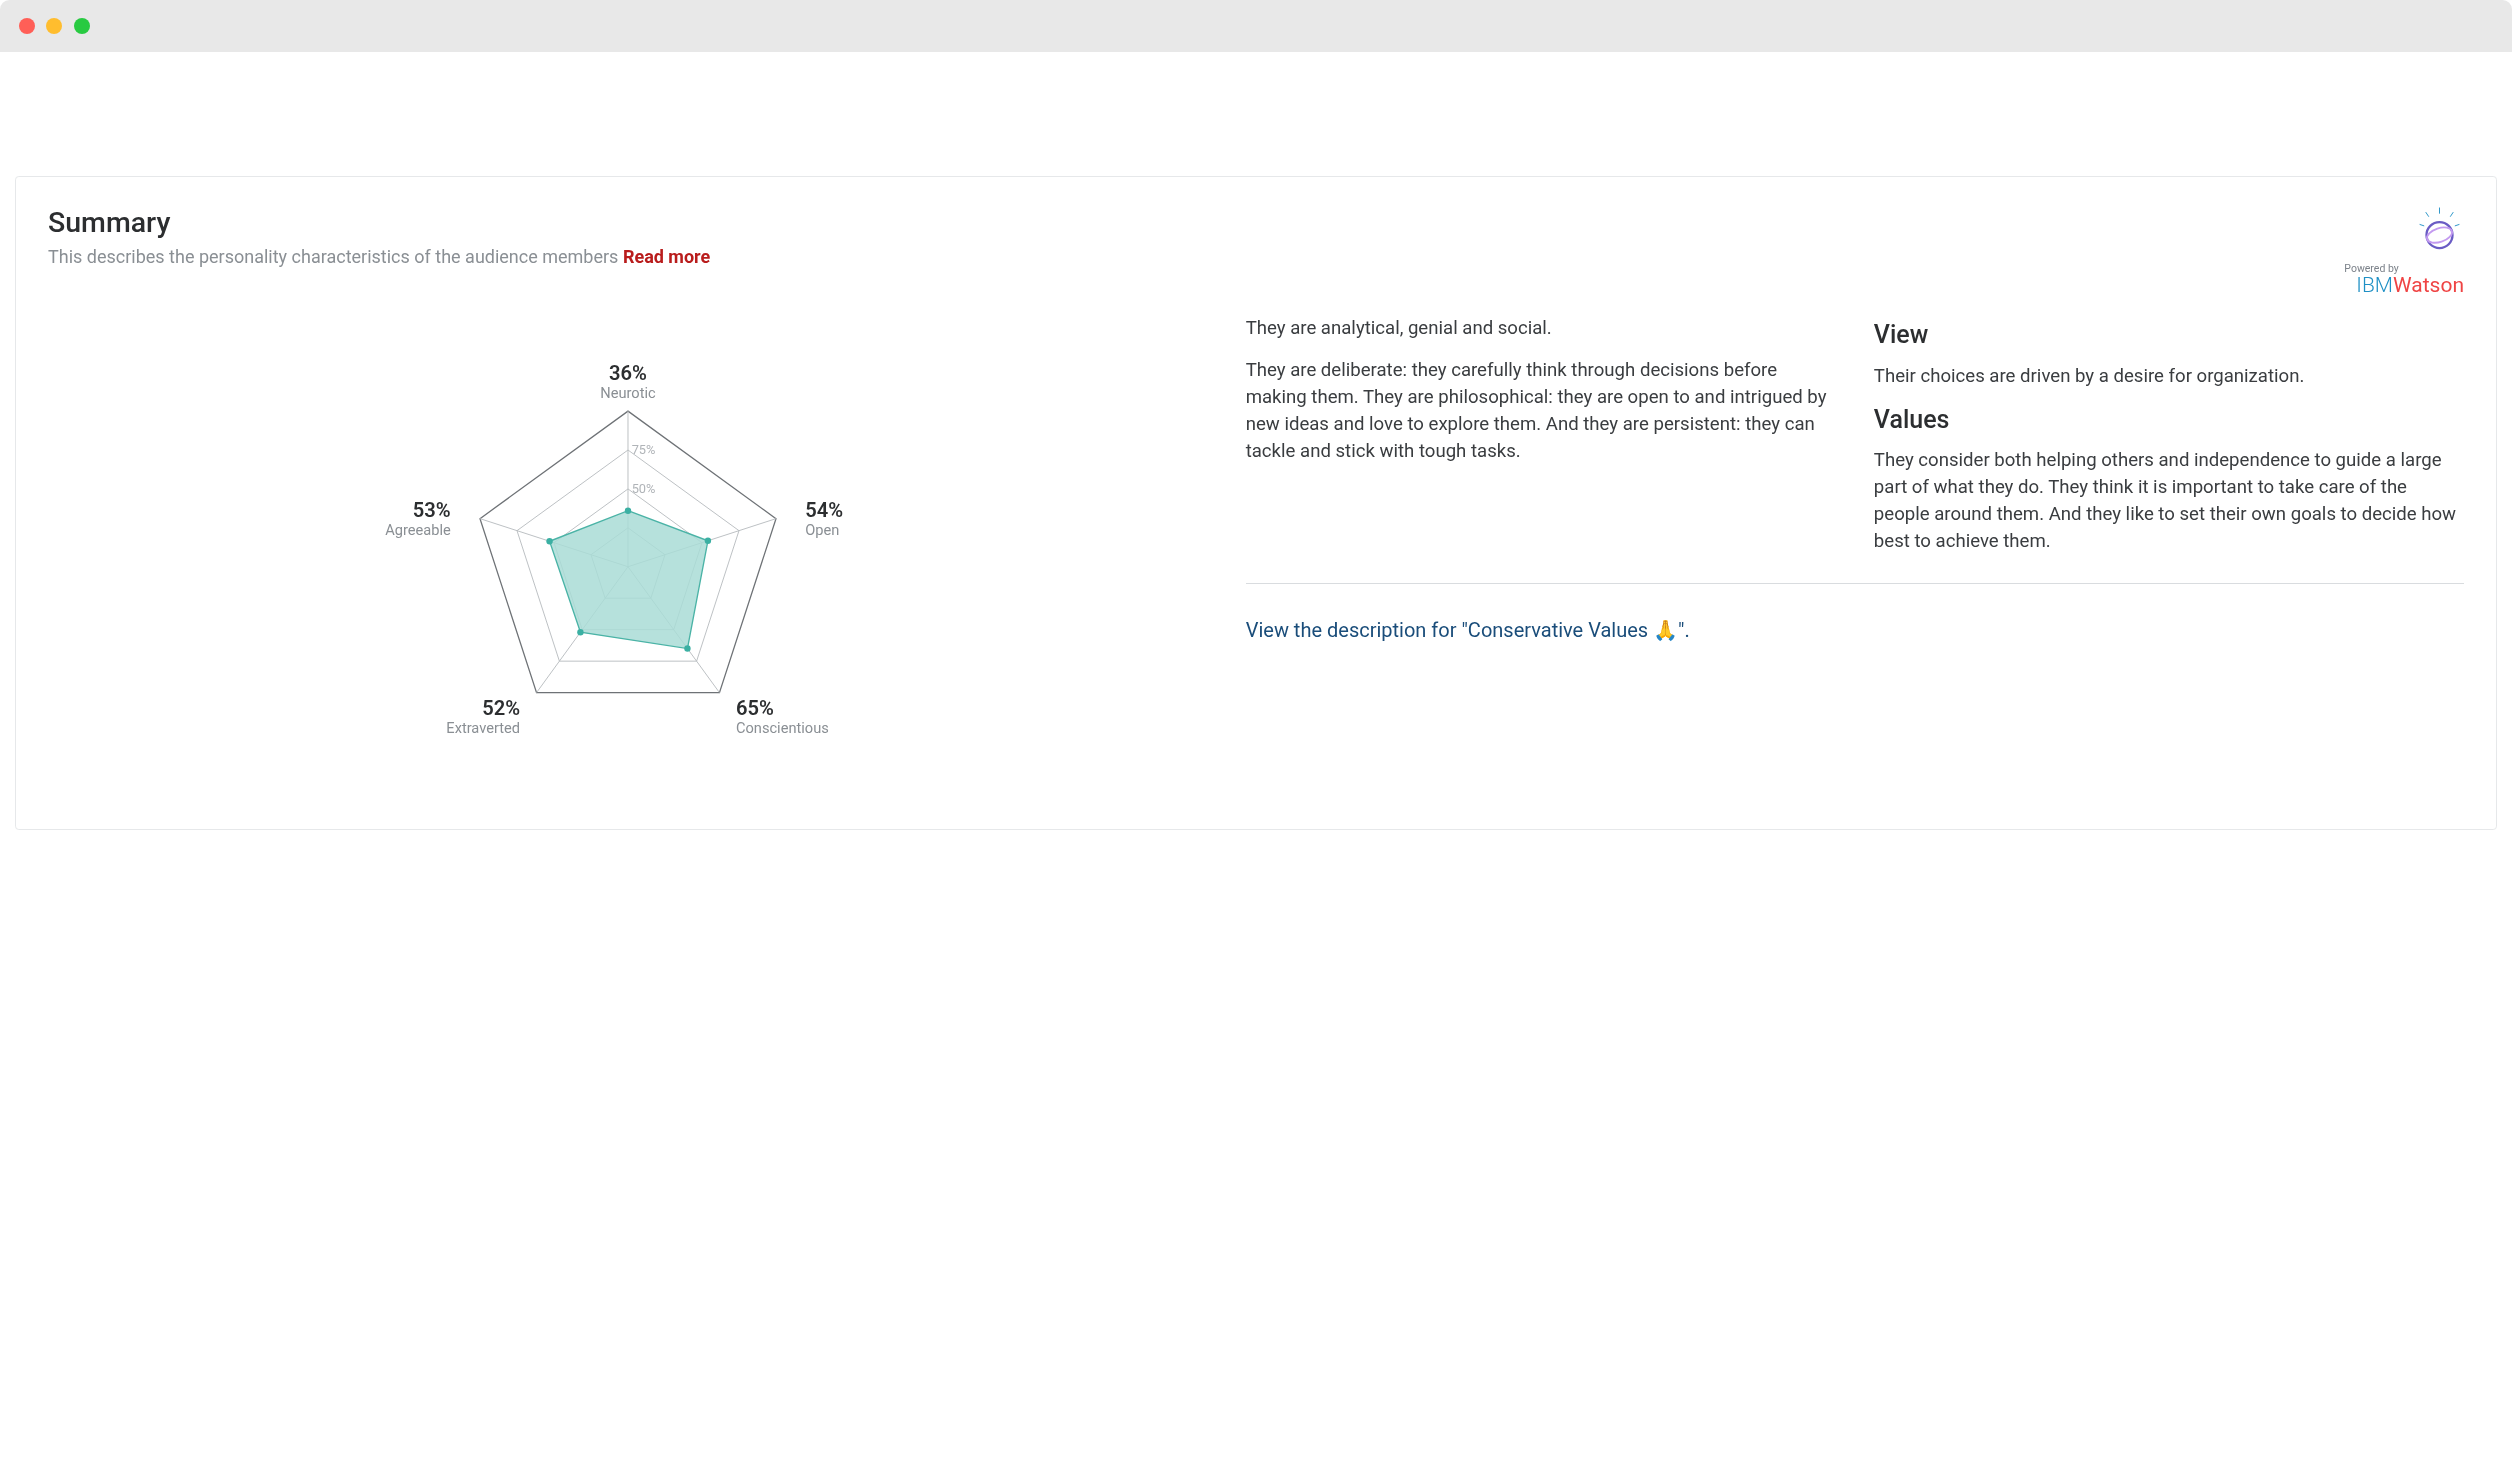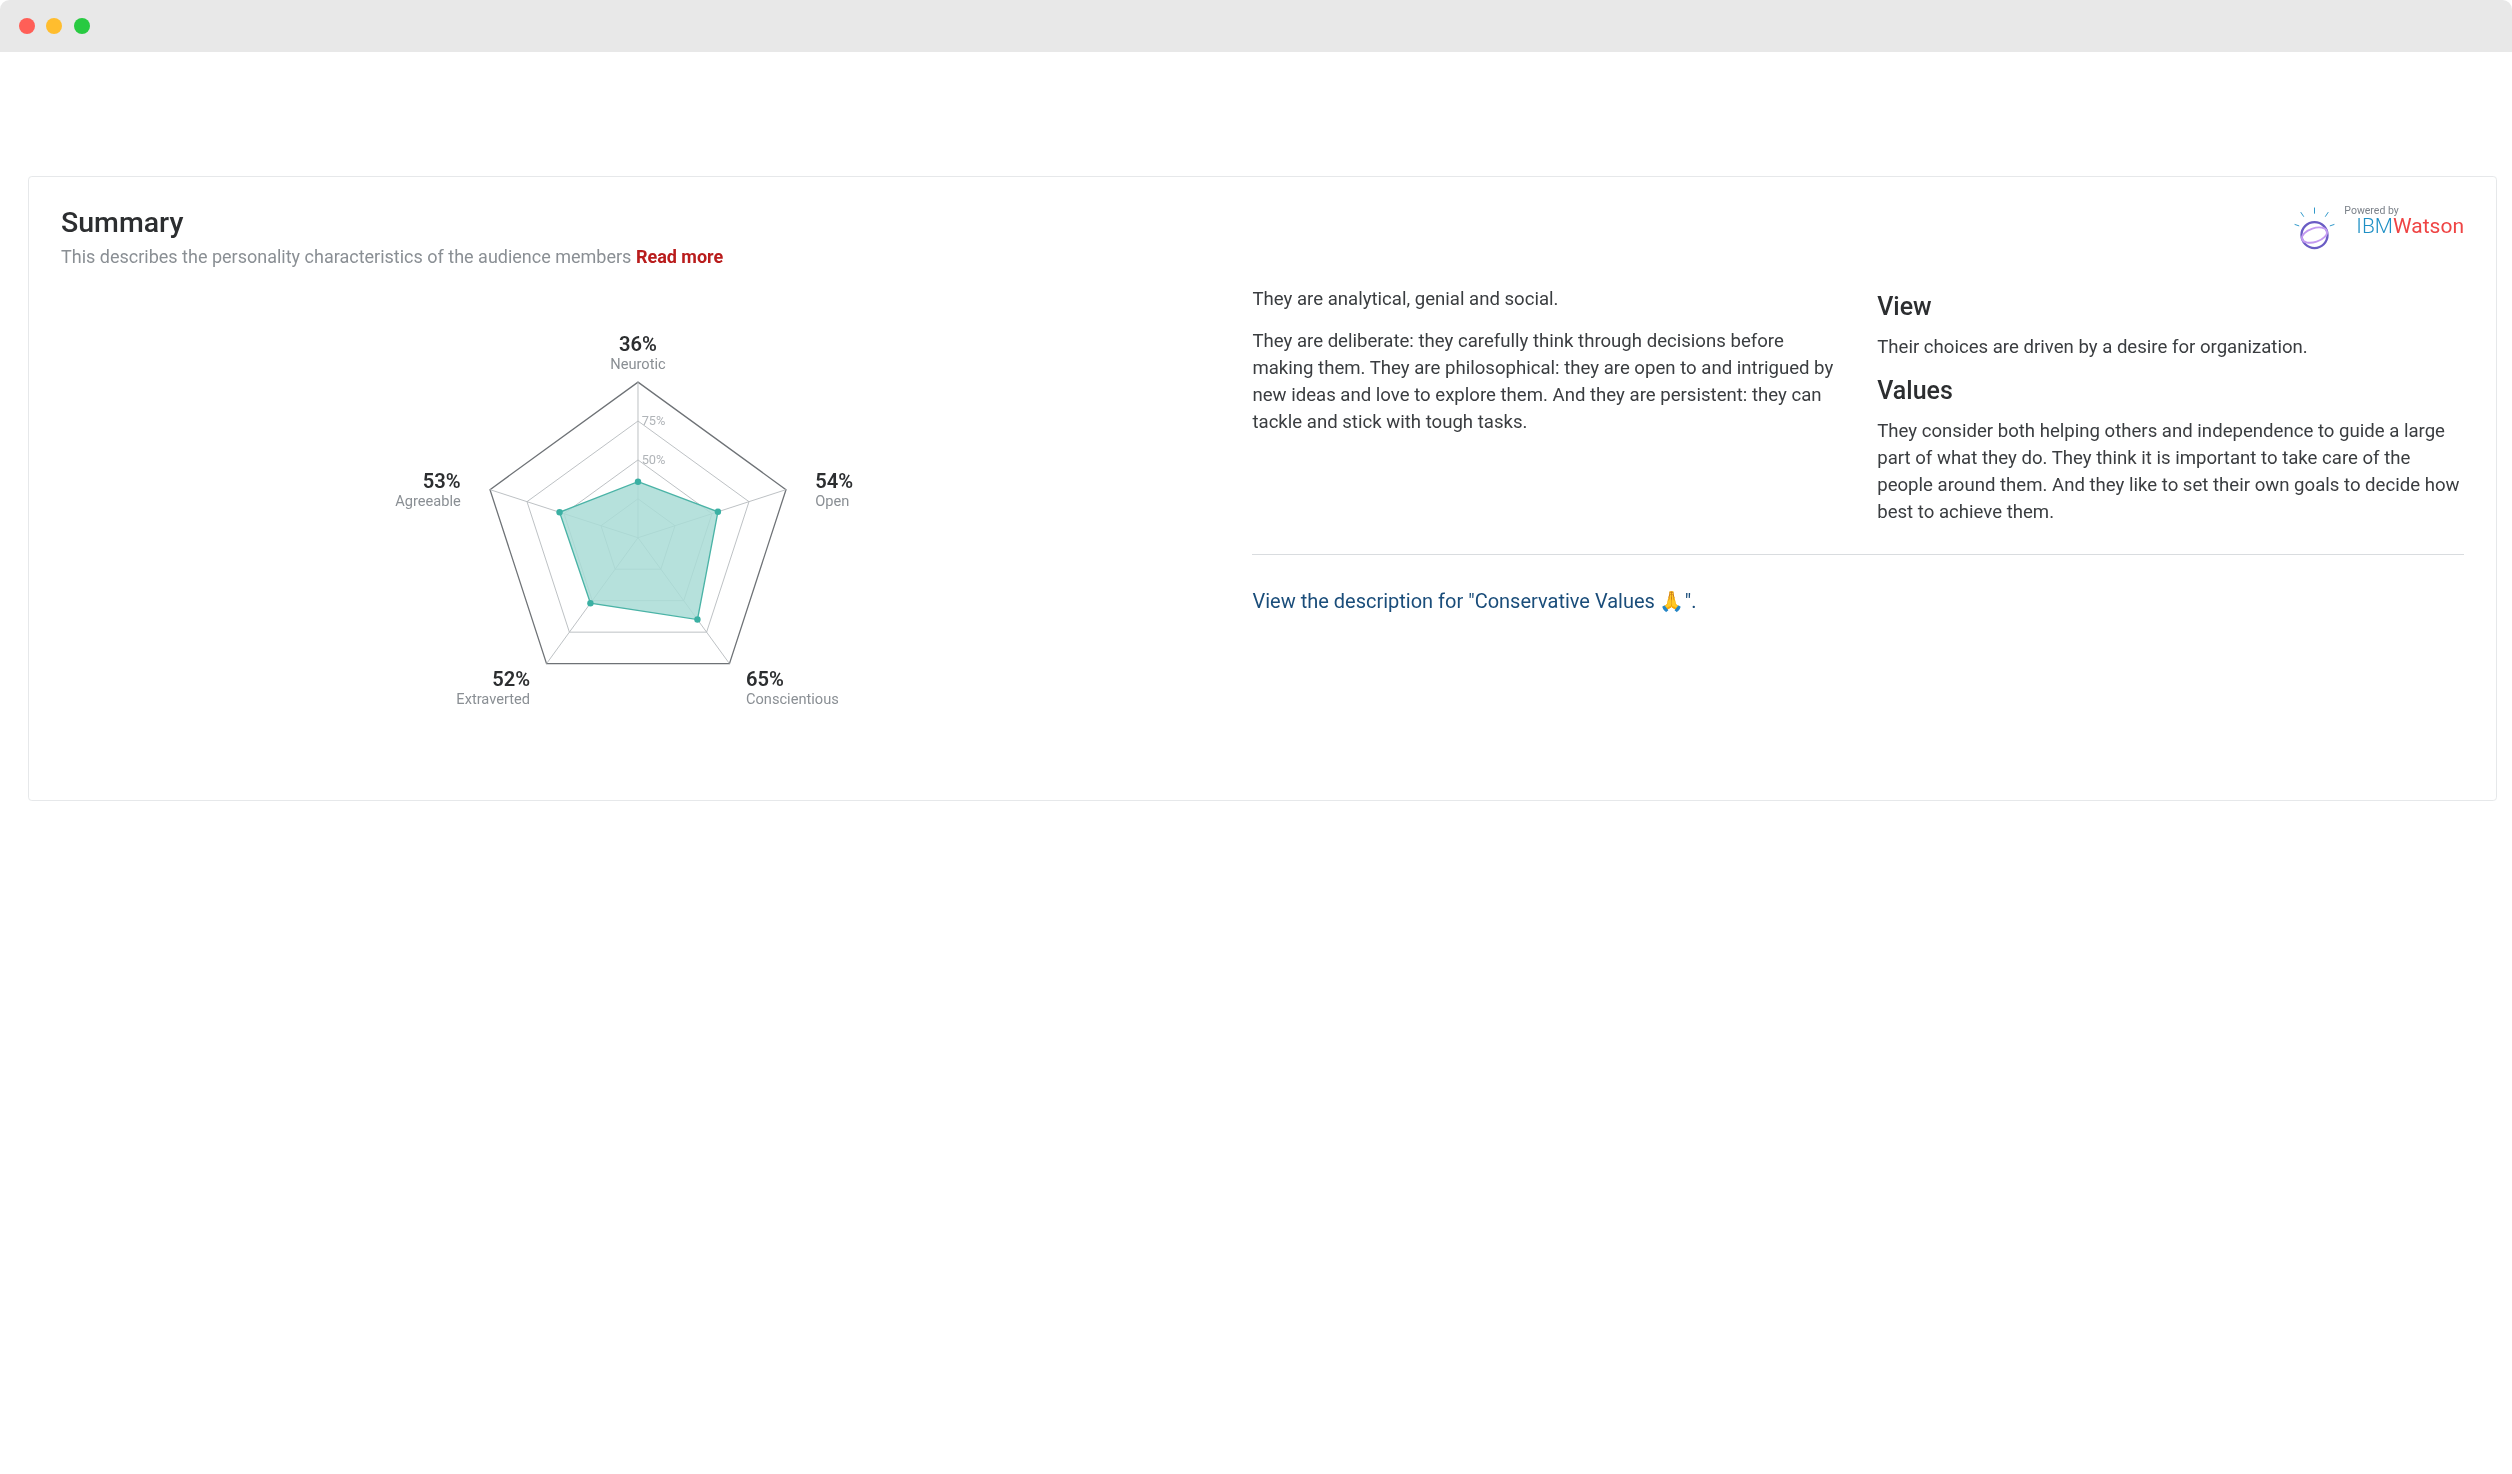--- a/index.html
+++ b/index.html
@@ -19,21 +19,21 @@
     align-items:center;
     padding:0 19px;
   }
   .traffic { display:flex; gap:11.4px; }
   .traffic span { width:16px; height:16px; border-radius:50%; display:block; }
   .tl-close{ background:#ff5f57; }
   .tl-min  { background:#ffbd2e; }
   .tl-max  { background:#28ca41; }
 
   .page {
-    padding:124px 15px 0 28px;
+    padding:124px 15px 0 15px;
   }
   .card {
     border:1px solid #e6e8ea;
     border-radius:3.8px;
     padding:28.5px 32px 38px 32px;
     position:relative;
   }
   .header-row{
     display:flex;
     justify-content:space-between;
@@ -46,22 +46,23 @@
     margin-bottom:7.6px;
   }
   .subtitle {
     font-size:18px;
     color:#8a8f94;
   }
   .subtitle a { color:#b91c1c; text-decoration:none;font-weight:bold; }
 
   .watson {
     display:flex;
-    align-items:flex-start;
+    align-items:flex-end;
     gap:5.7px;
+    flex-direction:column;
   }
   .watson .txt { line-height:1; }
   .watson .top { font-size:10.5px; color:#7c828a; }
   .watson .btm { font-size:21px; }
   .watson .ibm { color:#1f90c5; font-weight:300;margin-left:12px; }
   .watson .bold{ color:#ef4444; font-weight:400; }
 
   .body-row{
     display:flex;
     gap:38px;

